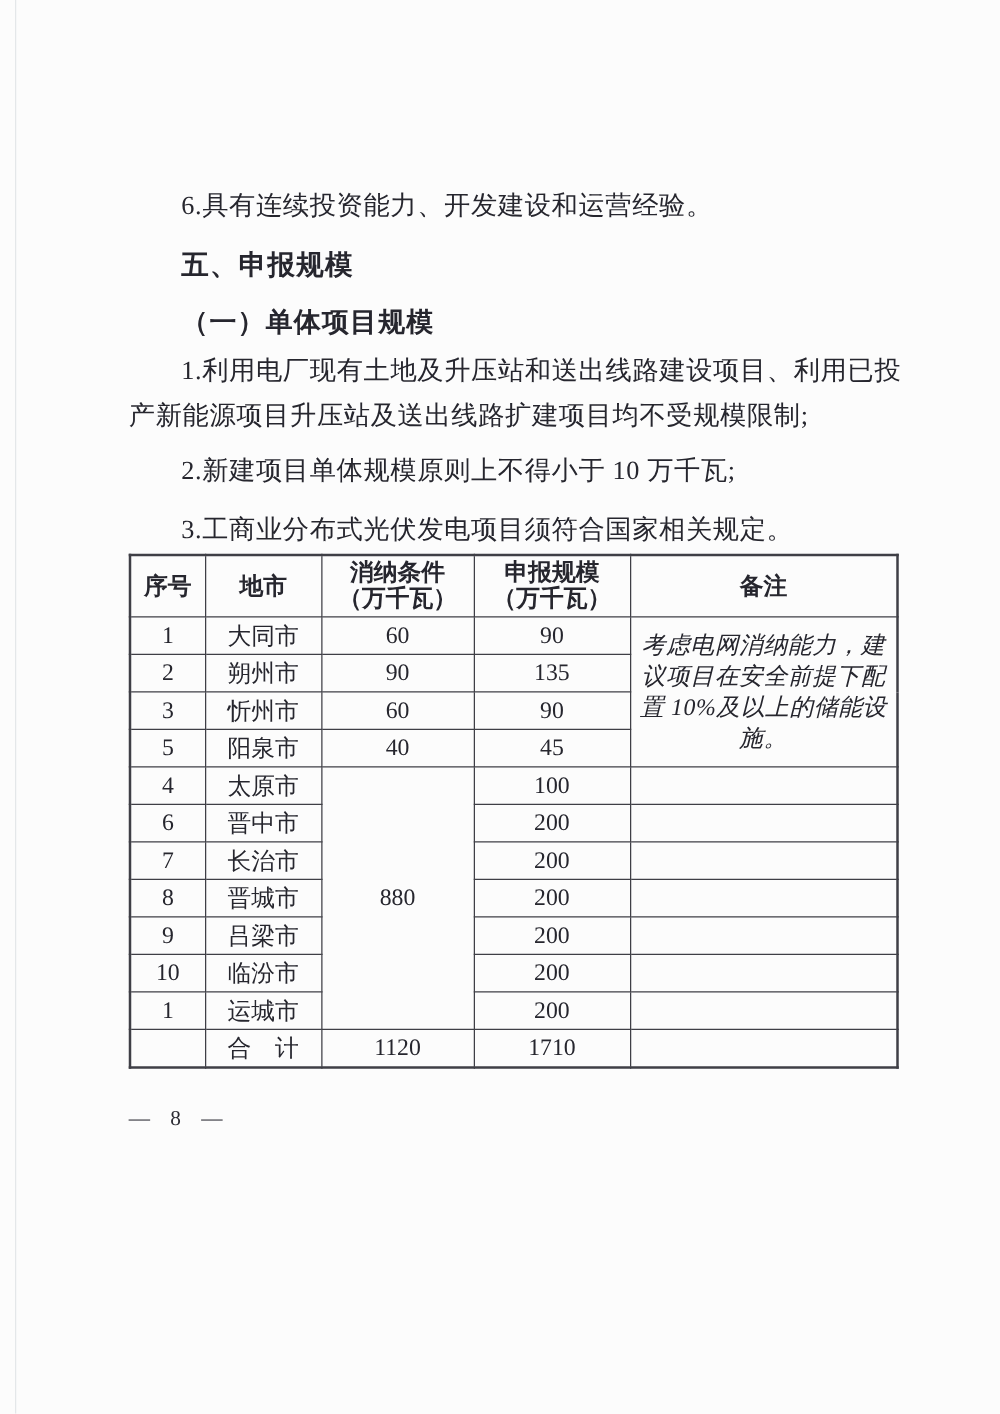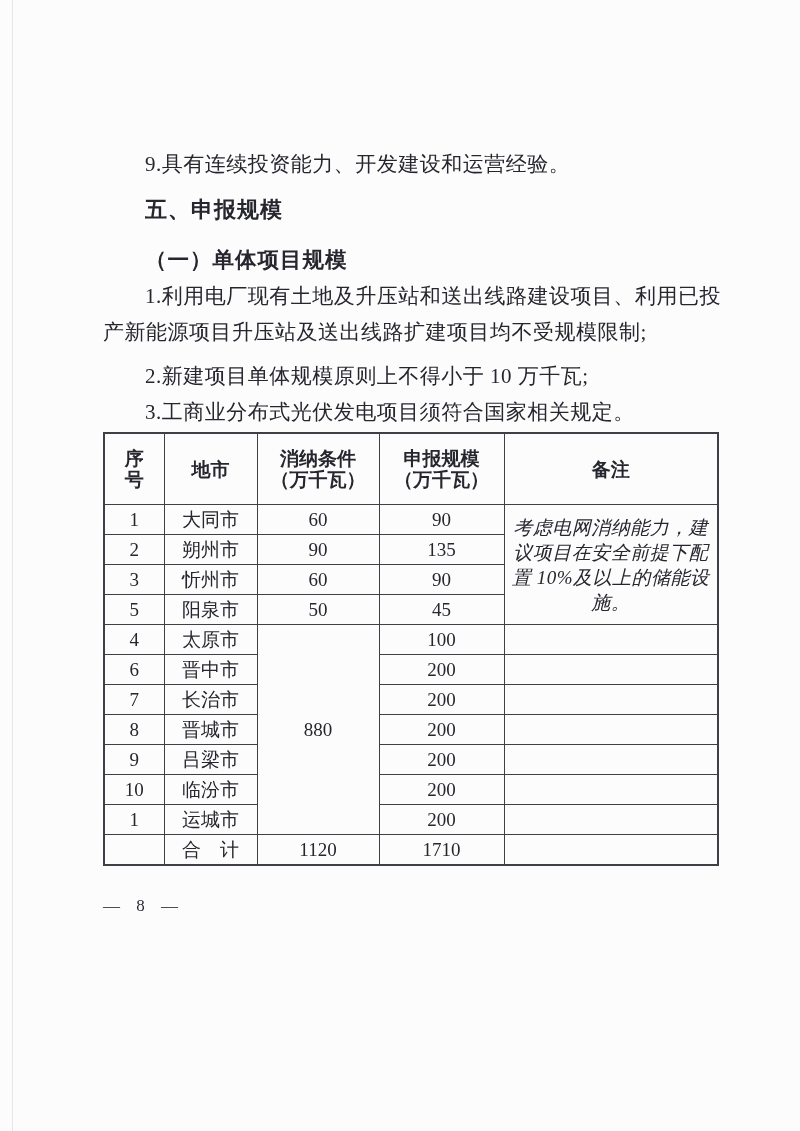--- a/index.html
+++ b/index.html
@@ -14,49 +14,49 @@
     position:absolute;left:12px;top:0;width:1px;height:100%;
     background:#e4e7e9;
   }
   .page{padding:146px 79px 0 103px;}
   p.body{
     font-size:21px;line-height:36px;margin:0;
     text-align:justify;text-indent:42px;
     letter-spacing:0.5px;
   }
   .h-sec{
-    font-family:Liberation Mono, monospace;
+    font-family:Liberation Sans, sans-serif;
     font-weight:bold;font-size:22px;line-height:36px;
     margin:12px 0 0;text-indent:42px;letter-spacing:1px;
   }
   .h-sub{
     font-weight:bold;font-size:21.5px;line-height:36px;
-    margin:12px 0 0;text-indent:42px;letter-spacing:1px;
+    margin:12px 0 0;text-indent:42px;letter-spacing:1px;font-family:Liberation Mono, monospace;
   }
   #p-item1{}
   #p-item2{margin-top:8px;}
-  #p-item3{margin-top:0;}
+  #p-item3{margin-top:11px;}
   #h-sub2{margin-top:6px;}
   #p-intro{margin-top:0;line-height:37px;}
   table.scale{
     border-collapse:collapse;
     width:614px;
     margin-top:2px;
     table-layout:fixed;
   }
   table.scale,
   table.scale th,
   table.scale td{
     border:1.6px solid #3f3f46;
   }
   table.scale{border-width:2px;}
   table.scale th{
     font-weight:bold;font-size:19px;line-height:21px;
     text-align:center;vertical-align:middle;
-    height:44px;padding:13px;
+    height:44px;padding:2px;
   }
   table.scale td{
     font-size:19px;text-align:center;vertical-align:middle;
     height:27px;padding:1px 2px;
   }
   td.remark{
     text-align:left;font-size:18.5px;line-height:25px;
     padding:4px 6px 4px 7px;vertical-align:middle;
     letter-spacing:0.5px;
     font-style:italic;
@@ -67,21 +67,21 @@
     color:#2c2c34;
   }
 </style>
 </head>
 <body>
 
 <div class="scan-edge"></div>
 
 <div class="page">
 
-  <p class="body" id="p-exp">9.具有连续投资能力、开发建设和运营经验。</p>
+  <p class="body" id="p-exp">6.具有连续投资能力、开发建设和运营经验。</p>
 
   <p class="h-sec">五、申报规模</p>
 
   <p class="h-sub">（一）单体项目规模</p>
 
   <p class="body" id="p-item1">1.利用电厂现有土地及升压站和送出线路建设项目、利用已投产新能源项目升压站及送出线路扩建项目均不受规模限制;</p>
 
   <p class="body" id="p-item2">2.新建项目单体规模原则上不得小于 10 万千瓦;</p>
 
   <p class="body" id="p-item3">3.工商业分布式光伏发电项目须符合国家相关规定。</p>
@@ -121,21 +121,21 @@
       </tr>
       <tr>
         <td>3</td>
         <td>忻州市</td>
         <td>60</td>
         <td>90</td>
       </tr>
       <tr>
         <td>5</td>
         <td>阳泉市</td>
-        <td>50</td>
+        <td>40</td>
         <td>45</td>
       </tr>
       <tr>
         <td>4</td>
         <td>太原市</td>
         <td rowspan="7">880</td>
         <td>100</td>
         <td></td>
       </tr>
       <tr>

